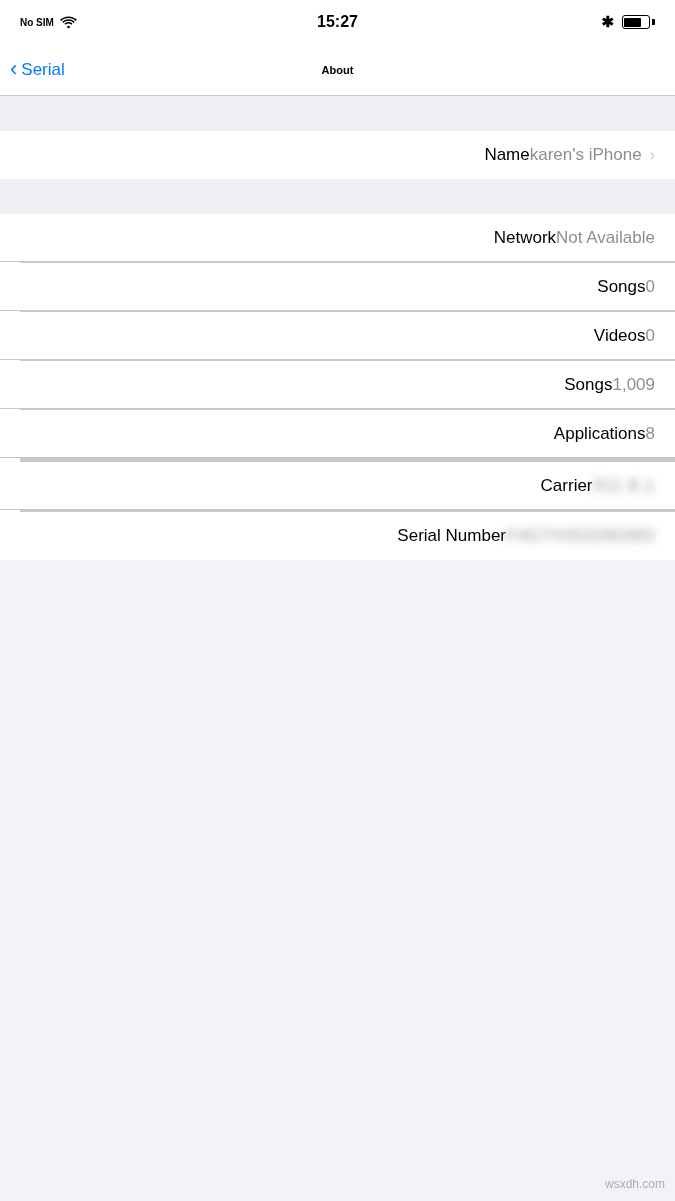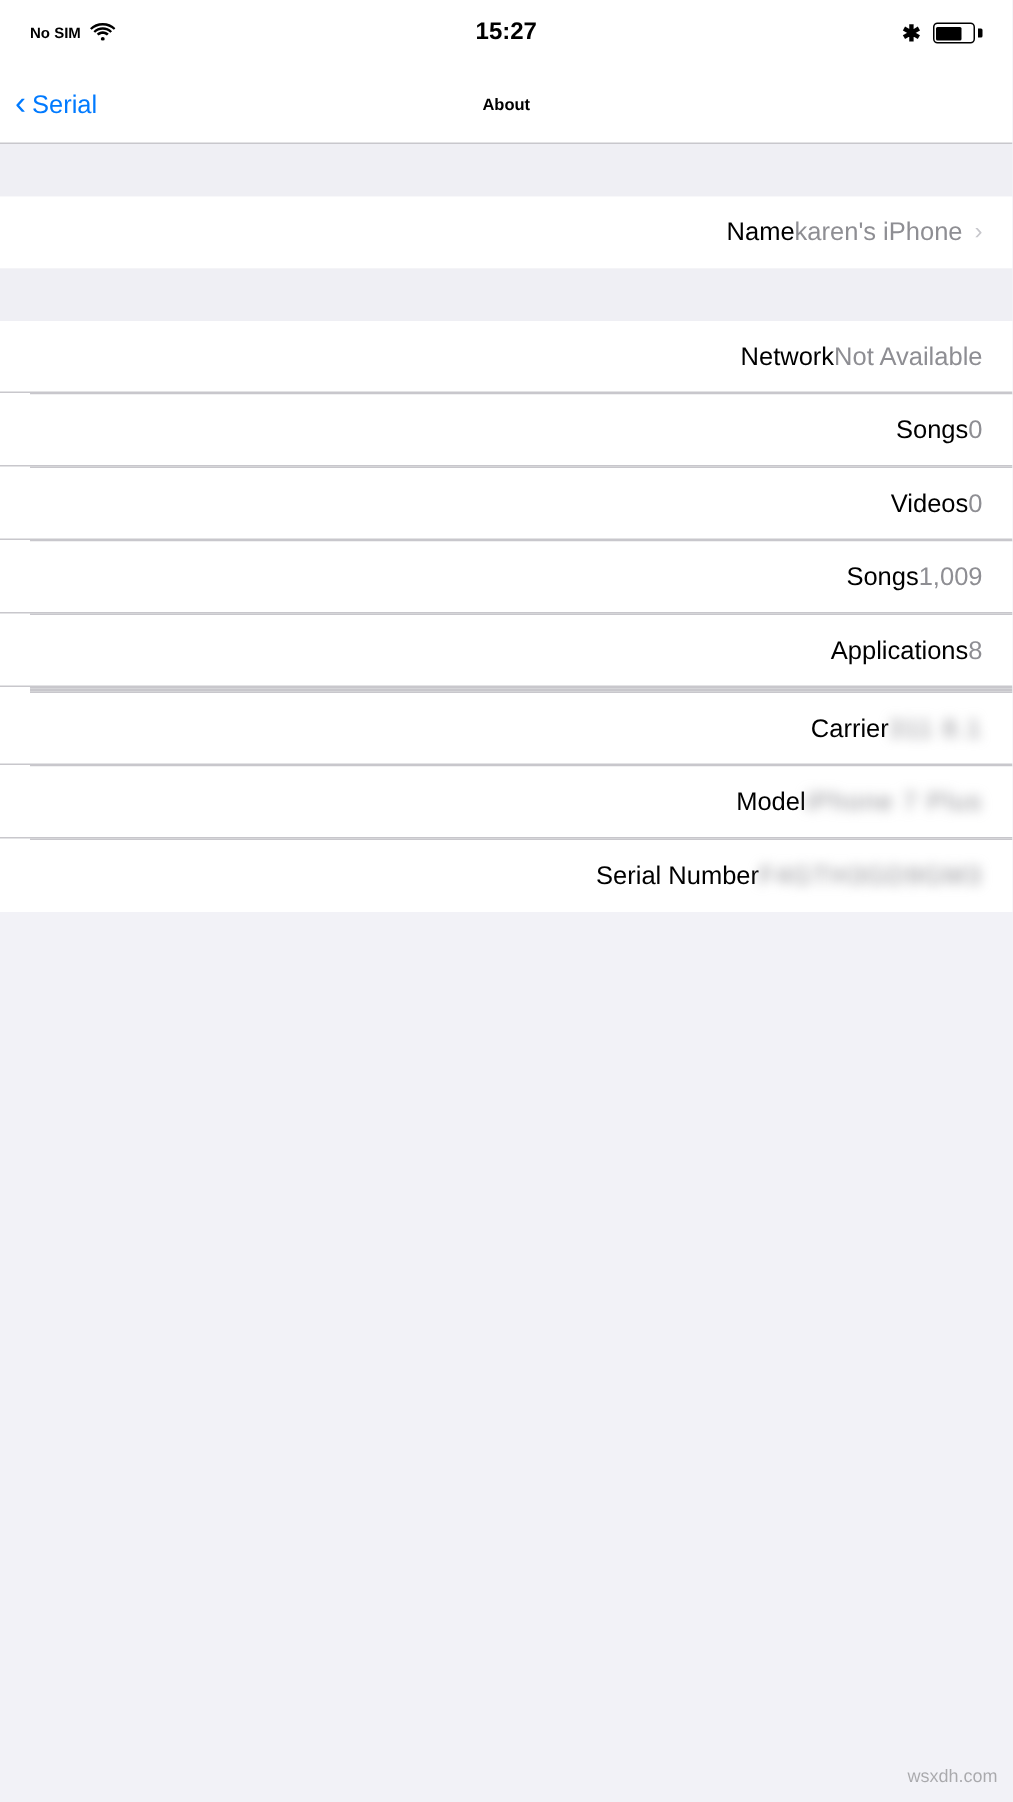--- a/index.html
+++ b/index.html
@@ -267,24 +267,20 @@
     </div>
     <div style="height: 1px; background: rgb(200, 199, 204); margin-left: 20px;"></div>
     <div style="height: 1px; background: rgb(200, 199, 204); margin-left: 20px;"></div>
     <div style="height: 1px; background: rgb(200, 199, 204); margin-left: 20px;"></div>
     <div style="height: 1px; background: rgb(200, 199, 204); margin-left: 20px;"></div>
     <div class="table-row">
       <span class="row-label">Carrier</span>
       <span class="blurred-value">311 8.1</span>
     </div>
     <div style="height: 1px; background: rgb(200, 199, 204); margin-left: 20px;"></div>
-    <div class="table-row">
-      <span class="row-label">Model</span>
-      <span class="blurred-value">iPhone 7 Plus</span>
-    </div>
     <div style="height: 1px; background: rgb(200, 199, 204); margin-left: 20px;"></div>
     <div class="table-row" style="border-bottom: none;">
       <span class="row-label">Serial Number</span>
       <span class="blurred-value">F4GTH3GD9GM3</span>
     </div>
   </div>
 
 <div class="watermark">wsxdh.com</div>
 
 </body></html>

